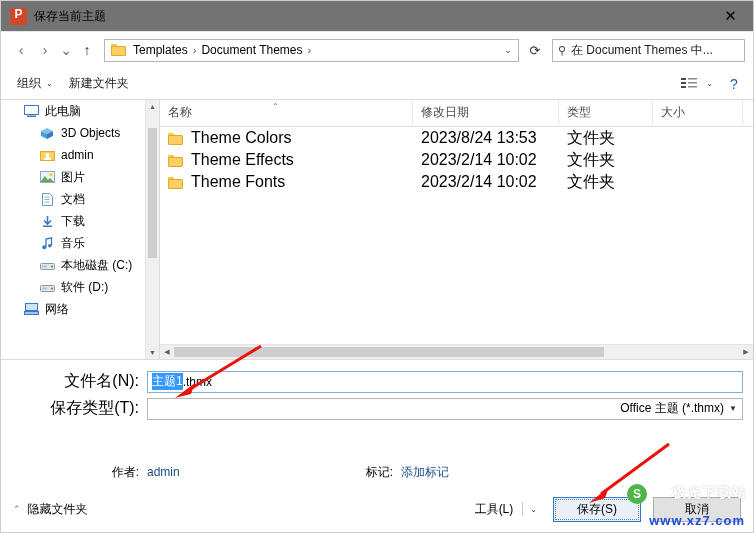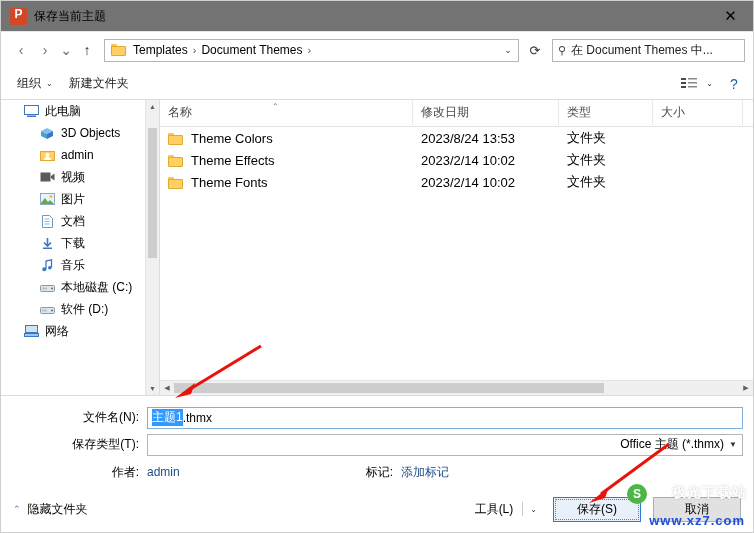--- a/index.html
+++ b/index.html
@@ -300,21 +300,21 @@
     color: #6a6a6a;
   }
   .file-list {
     flex: 1;
     overflow: hidden;
   }
   .file-row {
     height: 22px;
     display: flex;
     align-items: center;
-    font-size: 13px;
+    font-size: 16px;
     color: #000;
     text-align: center;
   }
   .file-row .c {
     padding-left: 8px;
     box-sizing: border-box;
     display: flex;
     align-items: center;
     white-space: nowrap;
     overflow: hidden;
@@ -399,21 +399,21 @@
   .form-row {
     display: flex;
     align-items: center;
     height: 27px;
     padding: 0 10px 0 0;
   }
   .form-label {
     width: 146px;
     text-align: right;
     padding-right: 8px;
-    font-size: 12px;
+    font-size: 16px;
     color: #000;
     flex: none;
     box-sizing: border-box;
   }
   .form-input {
     flex: 1;
     height: 22px;
     border: 1px solid #7fb0dd;
     background: #fff;
     display: flex;
@@ -456,20 +456,21 @@
     text-align: center;
     font-size: 8px;
     color: #333;
     flex: none;
   }
   .meta-row {
     display: flex;
     align-items: center;
     height: 28px;
     font-size: 12px;
+    margin-top: 36px;
   }
   .meta-label {
     width: 146px;
     text-align: right;
     padding-right: 8px;
     color: #000;
     flex: none;
     box-sizing: border-box;
   }
   .meta-value {
@@ -671,29 +672,20 @@
         <span class="tree-icon">
           <svg width="15" height="13" viewBox="0 0 15 13">
               <rect x="0.5" y="2.5" width="14" height="9" fill="#ffcf63" stroke="#e0a92f"></rect>
               <circle cx="7.5" cy="6" r="2" fill="#fff"></circle>
               <path d="M4 11 a3.5 3 0 0 1 7 0 Z" fill="#fff"></path>
             </svg>
         </span>
         <span>admin</span>
       </div>
 
-      <div class="tree-item lvl2">
-        <span class="tree-icon">
-          <svg width="15" height="12" viewBox="0 0 15 12">
-              <rect x="0.5" y="1.5" width="10" height="9" fill="#5a5a5a"></rect>
-              <path d="M11 5 L14.5 2.5 L14.5 9.5 L11 7 Z" fill="#5a5a5a"></path>
-            </svg>
-        </span>
-        <span>视频</span>
-      </div>
 
       <div class="tree-item lvl2">
         <span class="tree-icon">
           <svg width="15" height="12" viewBox="0 0 15 12">
               <rect x="0.5" y="0.5" width="14" height="11" fill="#e9f3fb" stroke="#8aa9c4"></rect>
               <path d="M1 10 L5 5 L8 9 L10 7 L14 11 L1 11 Z" fill="#6aa84f"></path>
               <circle cx="11" cy="3.5" r="1.6" fill="#f2c744"></circle>
             </svg>
         </span>
         <span>图片</span>

